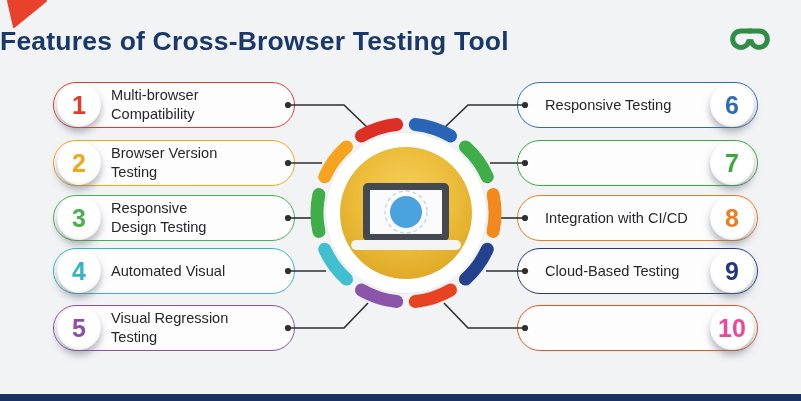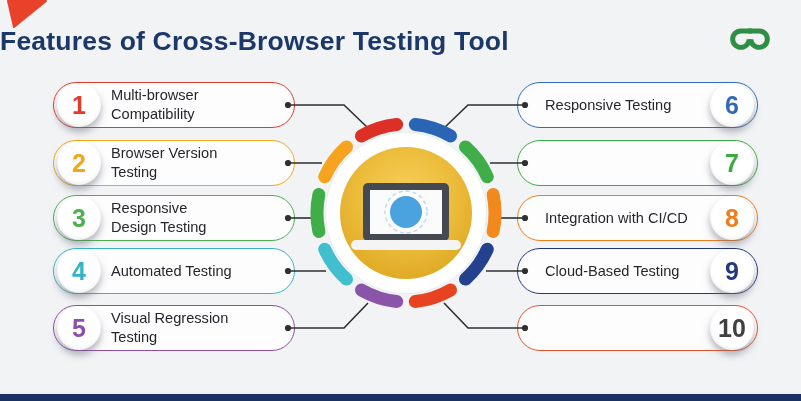--- a/index.html
+++ b/index.html
@@ -129,21 +129,21 @@
     <span class="label">Browser Version
 Testing</span>
   </div>
   <div class="pill left y3" style="border-color: rgb(76, 175, 80);">
     <span class="num" style="color: rgb(76, 175, 80);">3</span>
     <span class="label">Responsive
 Design Testing</span>
   </div>
   <div class="pill left y4" style="border-color: rgb(53, 180, 198);">
     <span class="num" style="color: rgb(53, 180, 198);">4</span>
-    <span class="label">Automated Testing</span>
+    <span class="label">Automated Visual</span>
   </div>
   <div class="pill left y5" style="border-color: rgb(142, 79, 168);">
     <span class="num" style="color: rgb(142, 79, 168);">5</span>
     <span class="label">Visual Regression
 Testing</span>
   </div>
 
   <div class="pill right y1" style="border-color: rgb(47, 108, 181);">
     <span class="num" style="color: rgb(47, 108, 181);">6</span>
     <span class="label">Responsive Testing</span>
@@ -153,17 +153,17 @@
   </div>
   <div class="pill right y3" style="border-color: rgb(239, 124, 29);">
     <span class="num" style="color: rgb(239, 124, 29);">8</span>
     <span class="label">Integration with CI/CD</span>
   </div>
   <div class="pill right y4" style="border-color: rgb(35, 56, 126);">
     <span class="num" style="color: rgb(35, 56, 126);">9</span>
     <span class="label">Cloud-Based Testing</span>
   </div>
   <div class="pill right y5" style="border-color: rgb(232, 84, 42);">
-    <span class="num" style="color: #404040;">10</span>
+    <span class="num" style="color: #ec4899;">10</span>
   </div>
 
   <div class="bottom-bar"></div>
 </div>
 
 </body></html>

